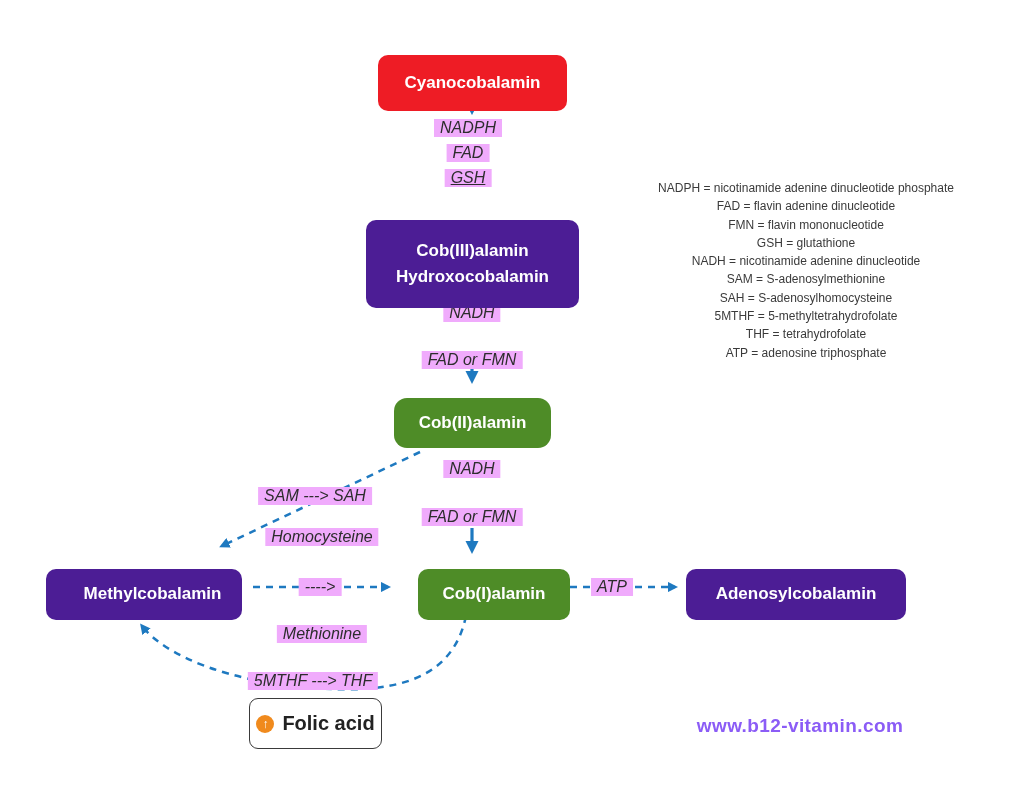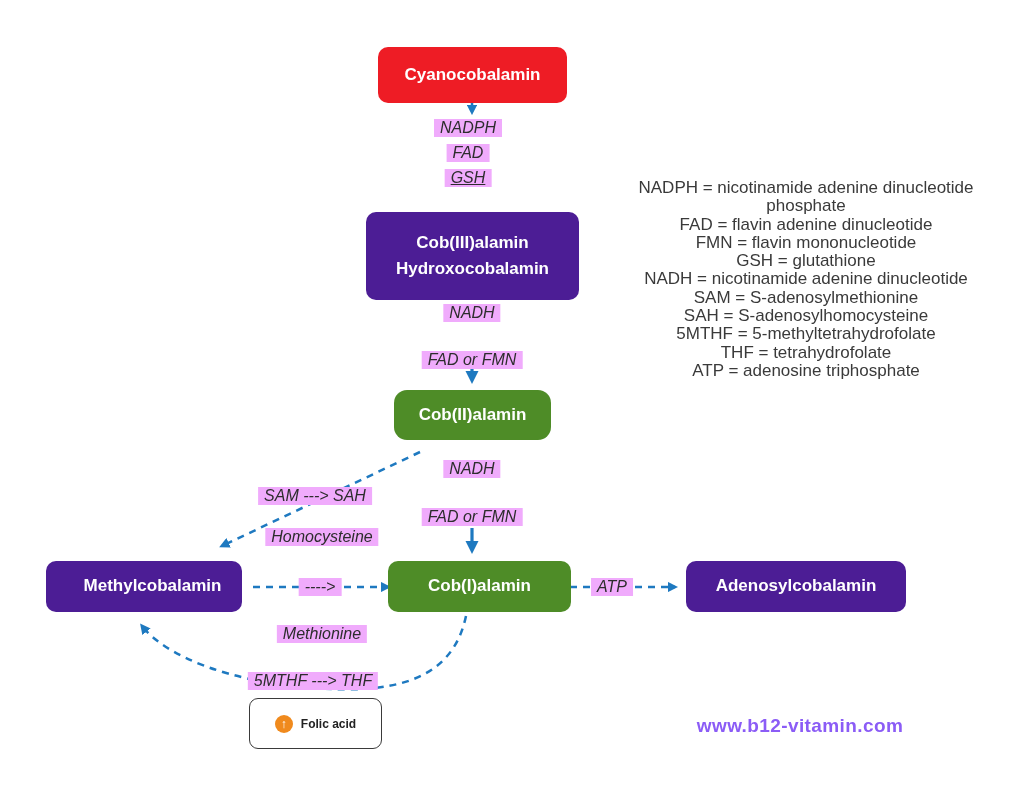--- a/index.html
+++ b/index.html
@@ -10,48 +10,48 @@
   }
   svg.arrows { position:absolute; left:0; top:0; width:1024px; height:788px; z-index:1; pointer-events:none; }
   .dash { fill:none; stroke:#1e79c0; stroke-width:2.5; stroke-dasharray:7 6; }
   .dash-small { fill:none; stroke:#1e79c0; stroke-width:2.5; stroke-dasharray:4 4; }
   .solid { fill:none; stroke:#1e79c0; stroke-width:3.2; }
 
   .node {
     position:absolute; z-index:3;
     display:flex; flex-direction:column; align-items:center; justify-content:center;
     color:#ffffff; font-weight:bold; font-size:17px; text-align:center;
-    border-radius:10px; line-height:1.55;
+    border-radius:10px; line-height:1.55;margin-top:8px;
   }
   .node.red    { background:#ee1c25; }
   .node.orange { background:#4c1d95; }
   .node.green  { background:#4e8c27; }
 
   .edge-label {
     position:absolute; z-index:2; transform:translate(-50%,-50%);
     font-style:italic; font-size:16px; color:#2d2d2d;
     background:#f0abfc; padding:0 6px; white-space:nowrap;
   }
 
   .legend {
     position:absolute; left:630px; top:179px; width:352px; z-index:2;
-    text-align:center; color:#3a3a3a; font-size:17px; line-height:18.3px;
+    text-align:center; color:#3a3a3a; font-size:12px; line-height:18.3px;
   }
 
   .folic-box {
     position:absolute; left:249px; top:698px; width:133px; height:51px; z-index:3;
     background:#ffffff; border:1.6px solid #3a3a3a; border-radius:9px;
     display:flex; align-items:center; justify-content:center; gap:8px;
   }
   .folic-icon {
     width:18px; height:18px; border-radius:50%; background:#f08a1d;
     color:#ffffff; font-size:12px; font-weight:bold; font-style:normal;
     display:flex; align-items:center; justify-content:center; line-height:1;
   }
-  .folic-label { font-weight:bold; font-size:12px; color:#222222; }
+  .folic-label { font-weight:bold; font-size:20px; color:#222222; }
 
   .watermark {
     position:absolute; left:800px; top:726px; transform:translate(-50%,-50%); z-index:2;
     color:#8b5cf6; font-weight:bold; font-size:19px; letter-spacing:0.4px; white-space:nowrap;
   }
 </style>
 </head>
 <body>
 
 <div class="canvas">
@@ -84,21 +84,21 @@
 
   <div class="node orange" style="left:366px; top:212px; width:213px; height:88px;">
     <span>Cob(III)alamin</span>
     <span>Hydroxocobalamin</span>
   </div>
 
   <div class="node green" style="left:394px; top:390px; width:157px; height:50px;border-radius:13px;">
     <span>Cob(II)alamin</span>
   </div>
 
-  <div class="node green" style="left:388px; top:561px; width:183px; height:51px;">
+  <div class="node green" style="left:418px; top:561px; width:152px; height:51px;">
     <span>Cob(I)alamin</span>
   </div>
 
   <div class="node orange" style="left:46px; top:561px; width:196px; height:51px;padding-left:17px;">
     <span>Methylcobalamin</span>
   </div>
 
   <div class="node orange" style="left:686px; top:561px; width:220px; height:51px;">
     <span>Adenosylcobalamin</span>
   </div>

